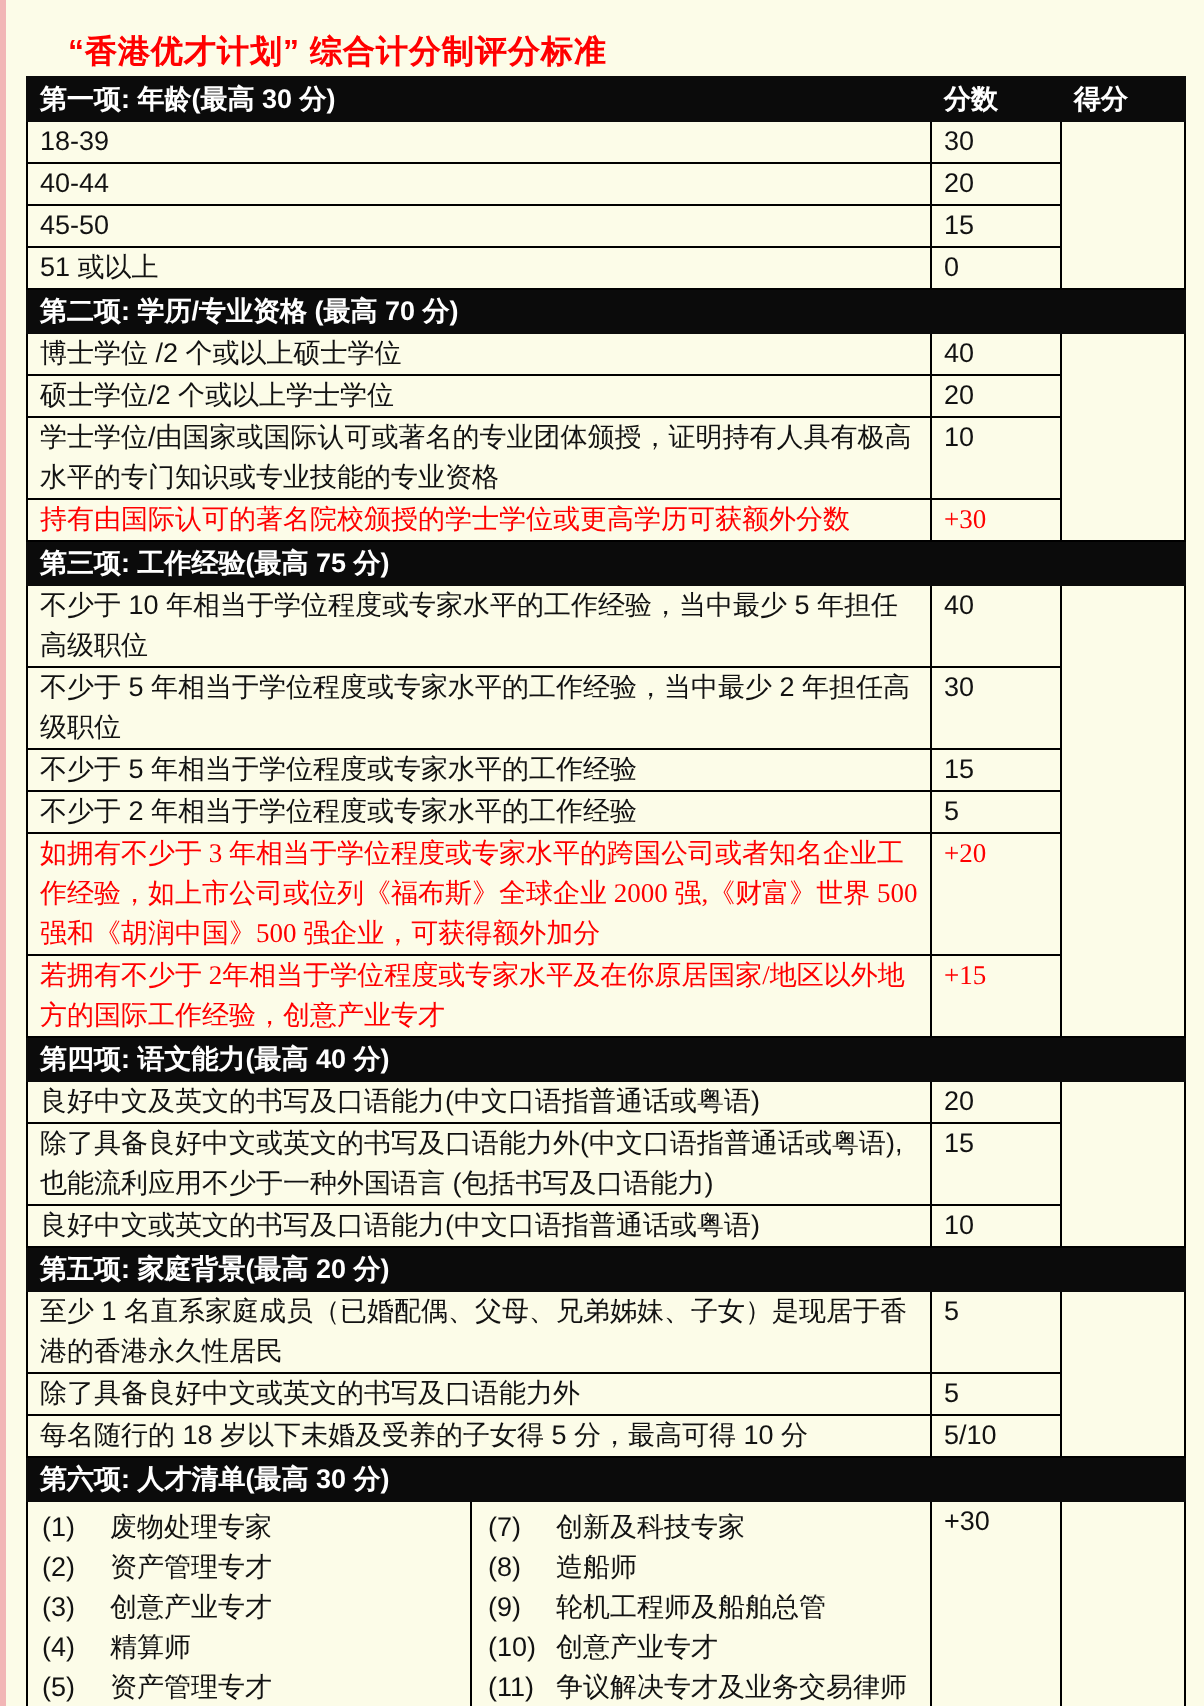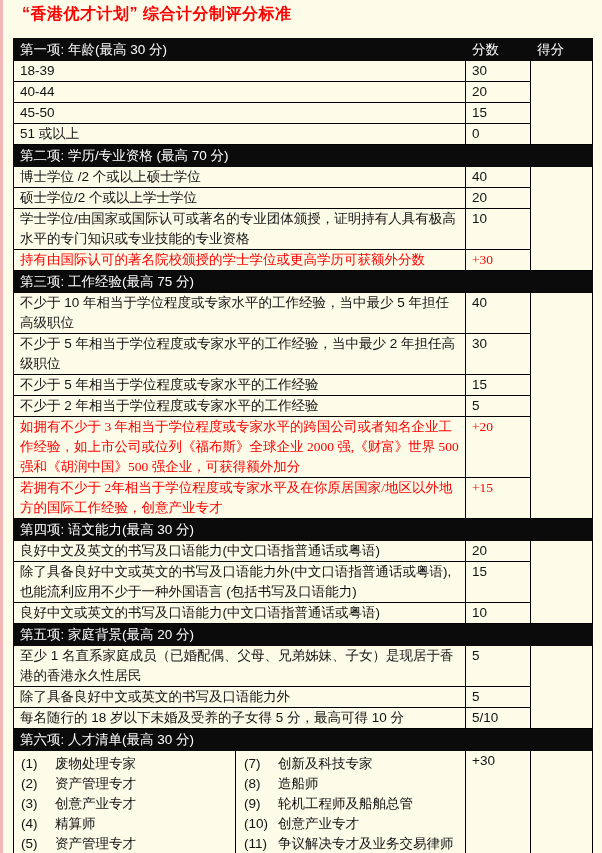--- a/index.html
+++ b/index.html
@@ -5,41 +5,41 @@
   html, body { margin:0; padding:0; }
   body {
     width:602px; height:853px;
     background:#FCFCE8;
     font-family:"Liberation Sans","DejaVu Sans",sans-serif;
     overflow:hidden;
   }
   .page { position:relative; width:602px; height:853px; background:#FCFCE8; }
   .edge-strip { position:absolute; left:0; top:0; width:3px; height:853px; background:#F2B6B6; }
   .title {
-    position:absolute; left:22px; top:4px; margin:0;
+    position:absolute; left:22px; top:4px; margin:12px;
     font-size:16px; font-weight:bold; color:#FF0000; letter-spacing:0.5px;
   }
   table.score-table {
     position:absolute; left:13px; top:38px; width:579px;
     border-collapse:collapse; table-layout:fixed;
     background:#FCFCE8;
   }
   col.c-text { width:452px; }
   col.c-score { width:65px; }
   col.c-earned { width:62px; }
   td {
     border:1px solid #000000;
     padding:0 6px;
     font-size:13.5px; line-height:20px;
     color:#121212;
     vertical-align:top;
   }
   tr.section-header td {
     background:#0B0B0B; color:#FFFFFF;
-    font-weight:normal;
+    font-weight:bold;
     line-height:19px; padding-top:1px; padding-bottom:1px;
     border-color:#0B0B0B;
   }
   td.red-text { color:#FF0000;font-family:Liberation Serif, serif; }
   td.score-cell { padding-left:6px; }
   td.talent-cell { padding:0; }
   .talent-wrap { display:flex; align-items:stretch; min-height:126px; }
   .talent-col { padding:3px 0 3px 0; }
   .talent-col.left { width:221px; padding-left:7px; box-sizing:border-box; }
   .talent-col.right { flex:1; border-left:1px solid #000; padding-left:8px; }
@@ -124,21 +124,21 @@
         </tr>
         <tr>
           <td class="red-text">如拥有不少于 3 年相当于学位程度或专家水平的跨国公司或者知名企业工作经验，如上市公司或位列《福布斯》全球企业 2000 强,《财富》世界 500 强和《胡润中国》500 强企业，可获得额外加分</td>
           <td class="score-cell red-text">+20</td>
         </tr>
         <tr>
           <td class="red-text">若拥有不少于 2年相当于学位程度或专家水平及在你原居国家/地区以外地方的国际工作经验，创意产业专才</td>
           <td class="score-cell red-text">+15</td>
         </tr>
         <tr class="section-header">
-          <td colspan="3">第四项: 语文能力(最高 30 分)</td>
+          <td colspan="3">第四项: 语文能力(最高 40 分)</td>
         </tr>
         <tr>
           <td>良好中文及英文的书写及口语能力(中文口语指普通话或粤语)</td>
           <td class="score-cell">20</td>
           <td rowspan="3"></td>
         </tr>
         <tr>
           <td>除了具备良好中文或英文的书写及口语能力外(中文口语指普通话或粤语), 也能流利应用不少于一种外国语言 (包括书写及口语能力)</td>
           <td class="score-cell">15</td>
         </tr>

